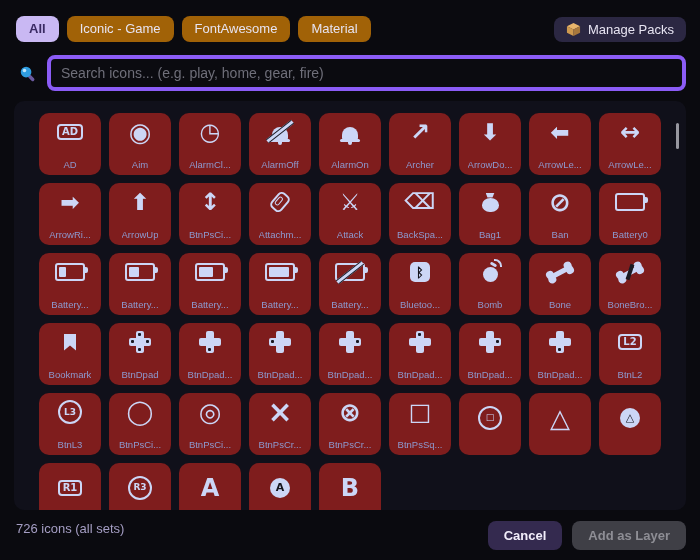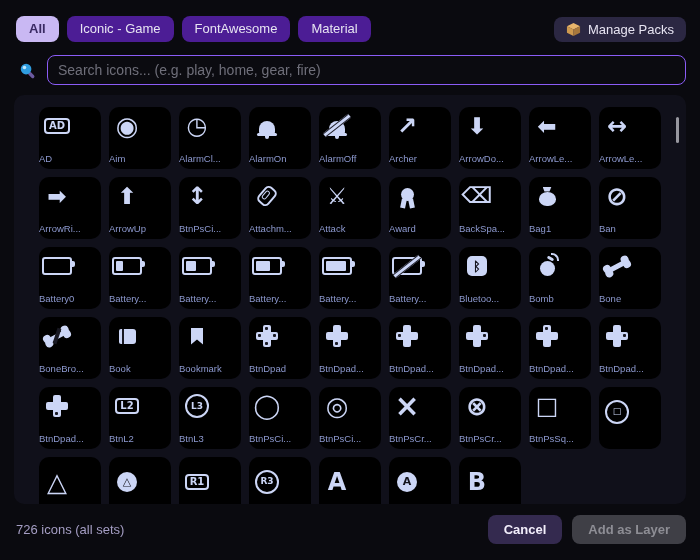--- a/index.html
+++ b/index.html
@@ -2,38 +2,38 @@
 <html><head>
 <meta charset="utf-8">
 <style>
   html,body{margin:0;padding:0}
   body{
     width:700px;height:560px;background:#0a0a0f;overflow:hidden;
     font-family:"Liberation Sans","DejaVu Sans",sans-serif;color:#e7e4f2;
   }
   
   .topbar{display:flex;align-items:center;gap:8px;padding:16px 14px 0 16px}
-  .tab{padding:5px 13px;border-radius:8px;background:#4c1d95;color:#e7e4f2;
+  .tab{padding:5px 13px;border-radius:8px;background:#a16207;color:#e7e4f2;
        font-size:13px;line-height:16px;cursor:pointer;white-space:nowrap}
   .tab.active{background:#c9b8f3;color:#3a2a63;font-weight:bold}
   .spacer{flex:1}
   .manage{display:flex;gap:7px;align-items:center;background:#2b2742;border:none;
           border-radius:8px;padding:5px 12px;color:#e7e4f2;font-size:13px;cursor:pointer}
   
   .searchrow{display:flex;align-items:center;gap:10px;padding:13px 14px 0 18px}
-  .search-input{flex:1;height:28px;background:#0b0b10;border:1px solid #8b5cf6;
+  .search-input{flex:1;height:28px;background:#0b0b10;border:4px solid #8b5cf6;
                 border-radius:8px;color:#ddd;padding:0 10px;font-size:14px;outline:none}
   .search-input::placeholder{color:#6f6f7a}
   
   .panel{position:relative;margin:10px 14px 0;height:409px;background:#10101a;
          border-radius:10px;overflow:hidden}
   .grid{display:grid;grid-template-columns:repeat(9,62px);gap:8px;
         justify-content:center;padding:12px 10px}
-  .cell{width:62px;height:62px;background:#000000;border-radius:10px;display:flex;
-        flex-direction:column;justify-content:center;gap:13px;cursor:pointer}
+  .cell{width:62px;height:62px;background:#7f1d1d;border-radius:10px;display:flex;
+        flex-direction:column;align-items:center;justify-content:center;gap:13px;cursor:pointer}
   .ic{height:28px;width:36px;display:flex;align-items:center;justify-content:center;
       position:relative;color:#ccd6f6}
   .lbl{font-size:9.5px;color:#8d99cf;max-width:58px;white-space:nowrap;overflow:hidden}
   .g{font-family:"DejaVu Sans",sans-serif;font-weight:bold;color:#ccd6f6;line-height:1}
   .thumb{position:absolute;right:7px;top:22px;width:3px;height:26px;background:#97979f;border-radius:2px}
   
   .boxtext{display:inline-flex;align-items:center;justify-content:center;min-width:13px;
            padding:1px 3px;border:2px solid #ccd6f6;border-radius:4px;font-size:10px;font-weight:bold}
   .circletext{width:20px;height:20px;border:2px solid #ccd6f6;border-radius:50%;
               display:inline-flex;align-items:center;justify-content:center;font-size:9px;font-weight:bold}
@@ -73,21 +73,21 @@
                 border:1.5px solid #ccd6f6;border-radius:3px}
   .award{width:13px;height:13px;background:#ccd6f6;border-radius:50%;position:relative;margin-top:-4px}
   .award::before,.award::after{content:"";position:absolute;top:11px;width:5px;height:9px;background:#ccd6f6}
   .award::before{left:0;transform:rotate(12deg)}
   .award::after{right:0;transform:rotate(-12deg)}
   .dpad{width:22px;height:22px;position:relative}
   .dpad::before{content:"";position:absolute;left:7px;top:0;width:8px;height:22px;background:#ccd6f6;border-radius:2px;z-index:0}
   .dpad::after{content:"";position:absolute;top:7px;left:0;width:22px;height:8px;background:#ccd6f6;border-radius:2px;z-index:0}
   .dot{position:absolute;width:3px;height:3px;background:#191923;border-radius:1px;z-index:1}
   
-  .footer{display:flex;align-items:center;gap:10px;padding:11px 14px 0 16px}
+  .footer{display:flex;gap:10px;padding:11px 14px 0 16px}
   .count{color:#a59ec4;font-size:13px}
   .btn{border:none;border-radius:8px;font-size:13px;font-weight:bold;padding:7px 16px;cursor:pointer;
        font-family:"Liberation Sans","DejaVu Sans",sans-serif}
   .btn-cancel{background:#342a4f;color:#f2eefb}
   .btn-add{background:#3f3f46;color:#8e8e95}
 </style>
 </head>
 <body>
 
 <div class="topbar">
@@ -135,32 +135,32 @@
       </div>
       <div class="cell">
         <span class="ic">
           <span class="g" style="font-size: 24px;">◷</span>
         </span>
         <span class="lbl">AlarmCl...</span>
       </div>
       <div class="cell">
         <span class="ic">
           <span class="bell"></span>
+          <span class="slash" style="top: 11px;"></span>
+        </span>
+        <span class="lbl">AlarmOff</span>
+      </div>
+      <div class="cell">
+        <span class="ic">
+          <span class="bell"></span>
         </span>
         <span class="lbl">AlarmOn</span>
       </div>
       <div class="cell">
         <span class="ic">
-          <span class="bell"></span>
-          <span class="slash" style="top: 11px;"></span>
-        </span>
-        <span class="lbl">AlarmOff</span>
-      </div>
-      <div class="cell">
-        <span class="ic">
           <span class="g" style="font-size: 24px;">↗</span>
         </span>
         <span class="lbl">Archer</span>
       </div>
       <div class="cell">
         <span class="ic">
           <span class="g" style="font-size: 23px;">⬇</span>
         </span>
         <span class="lbl">ArrowDo...</span>
       </div>
@@ -198,26 +198,20 @@
         <span class="ic">
           <span class="clip"></span>
         </span>
         <span class="lbl">Attachm...</span>
       </div>
       <div class="cell">
         <span class="ic">
           <span class="g" style="font-size: 23px;">⚔</span>
         </span>
         <span class="lbl">Attack</span>
-      </div>
-      <div class="cell">
-        <span class="ic">
-          <span class="award"></span>
-        </span>
-        <span class="lbl">Award</span>
       </div>
       <div class="cell">
         <span class="ic">
           <span class="g" style="font-size: 22px;">⌫</span>
         </span>
         <span class="lbl">BackSpa...</span>
       </div>
       <div class="cell">
         <span class="ic">
           <span class="bag"></span>
@@ -292,26 +286,20 @@
           <span class="bone"></span>
         </span>
         <span class="lbl">Bone</span>
       </div>
       <div class="cell">
         <span class="ic">
           <span class="bone"></span>
           <span class="crack"></span>
         </span>
         <span class="lbl">BoneBro...</span>
-      </div>
-      <div class="cell">
-        <span class="ic">
-          <span class="book"></span>
-        </span>
-        <span class="lbl">Book</span>
       </div>
       <div class="cell">
         <span class="ic">
           <span class="bookmark"></span>
         </span>
         <span class="lbl">Bookmark</span>
       </div>
       <div class="cell">
         <span class="ic">
           <span class="dpad">

